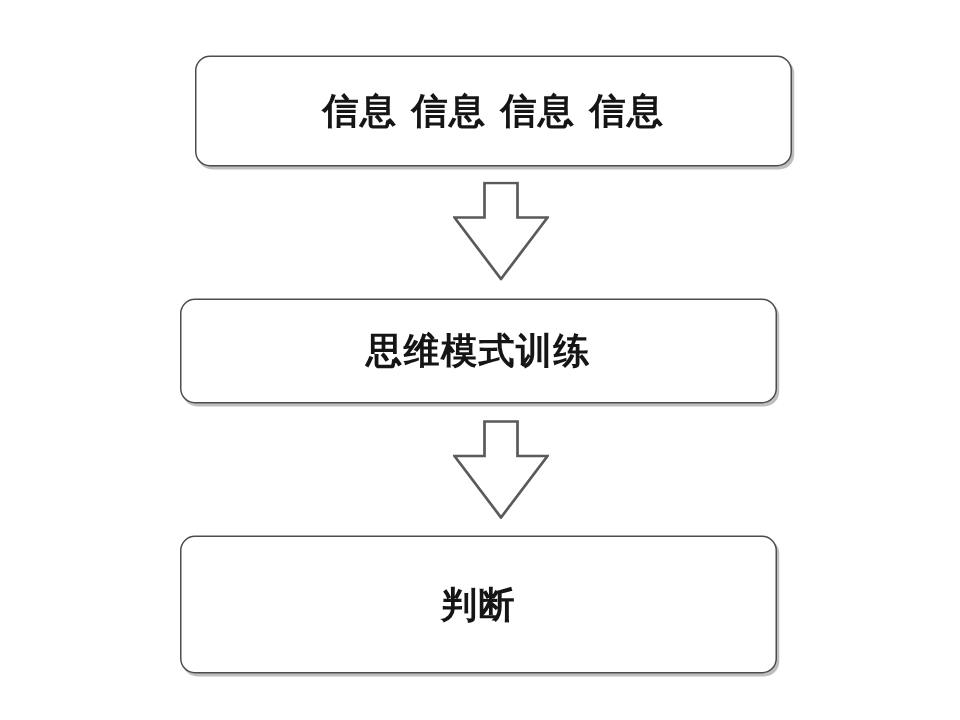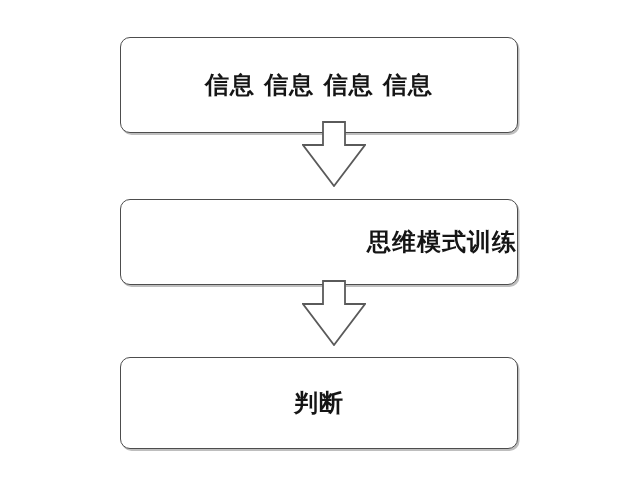--- a/index.html
+++ b/index.html
@@ -29,22 +29,22 @@
     justify-content: center;
   }
   .flow-box .label {
     color: var(--text, #151515);
     font-size: 24px;
     font-weight: 600;
     letter-spacing: 1px;
     white-space: pre;
     text-align: center;
   }
-  .box-1 { top: 37px;  height: 96px; }
-  .box-2 { top: 199px; height: 86px; justify-content: flex-end; }
+  .box-1 { top: 37px;  height: 74px; margin-left: 10px; }
+  .box-2 { top: 199px; height: 70px; }
   .box-3 { top: 357px; height: 92px; }
 
   .connector {
     position: absolute;
     left: 302px;
     width: 64px;
     height: 66px;
   }
   .connector-1 { top: 121px; }
   .connector-2 { top: 280px; }

